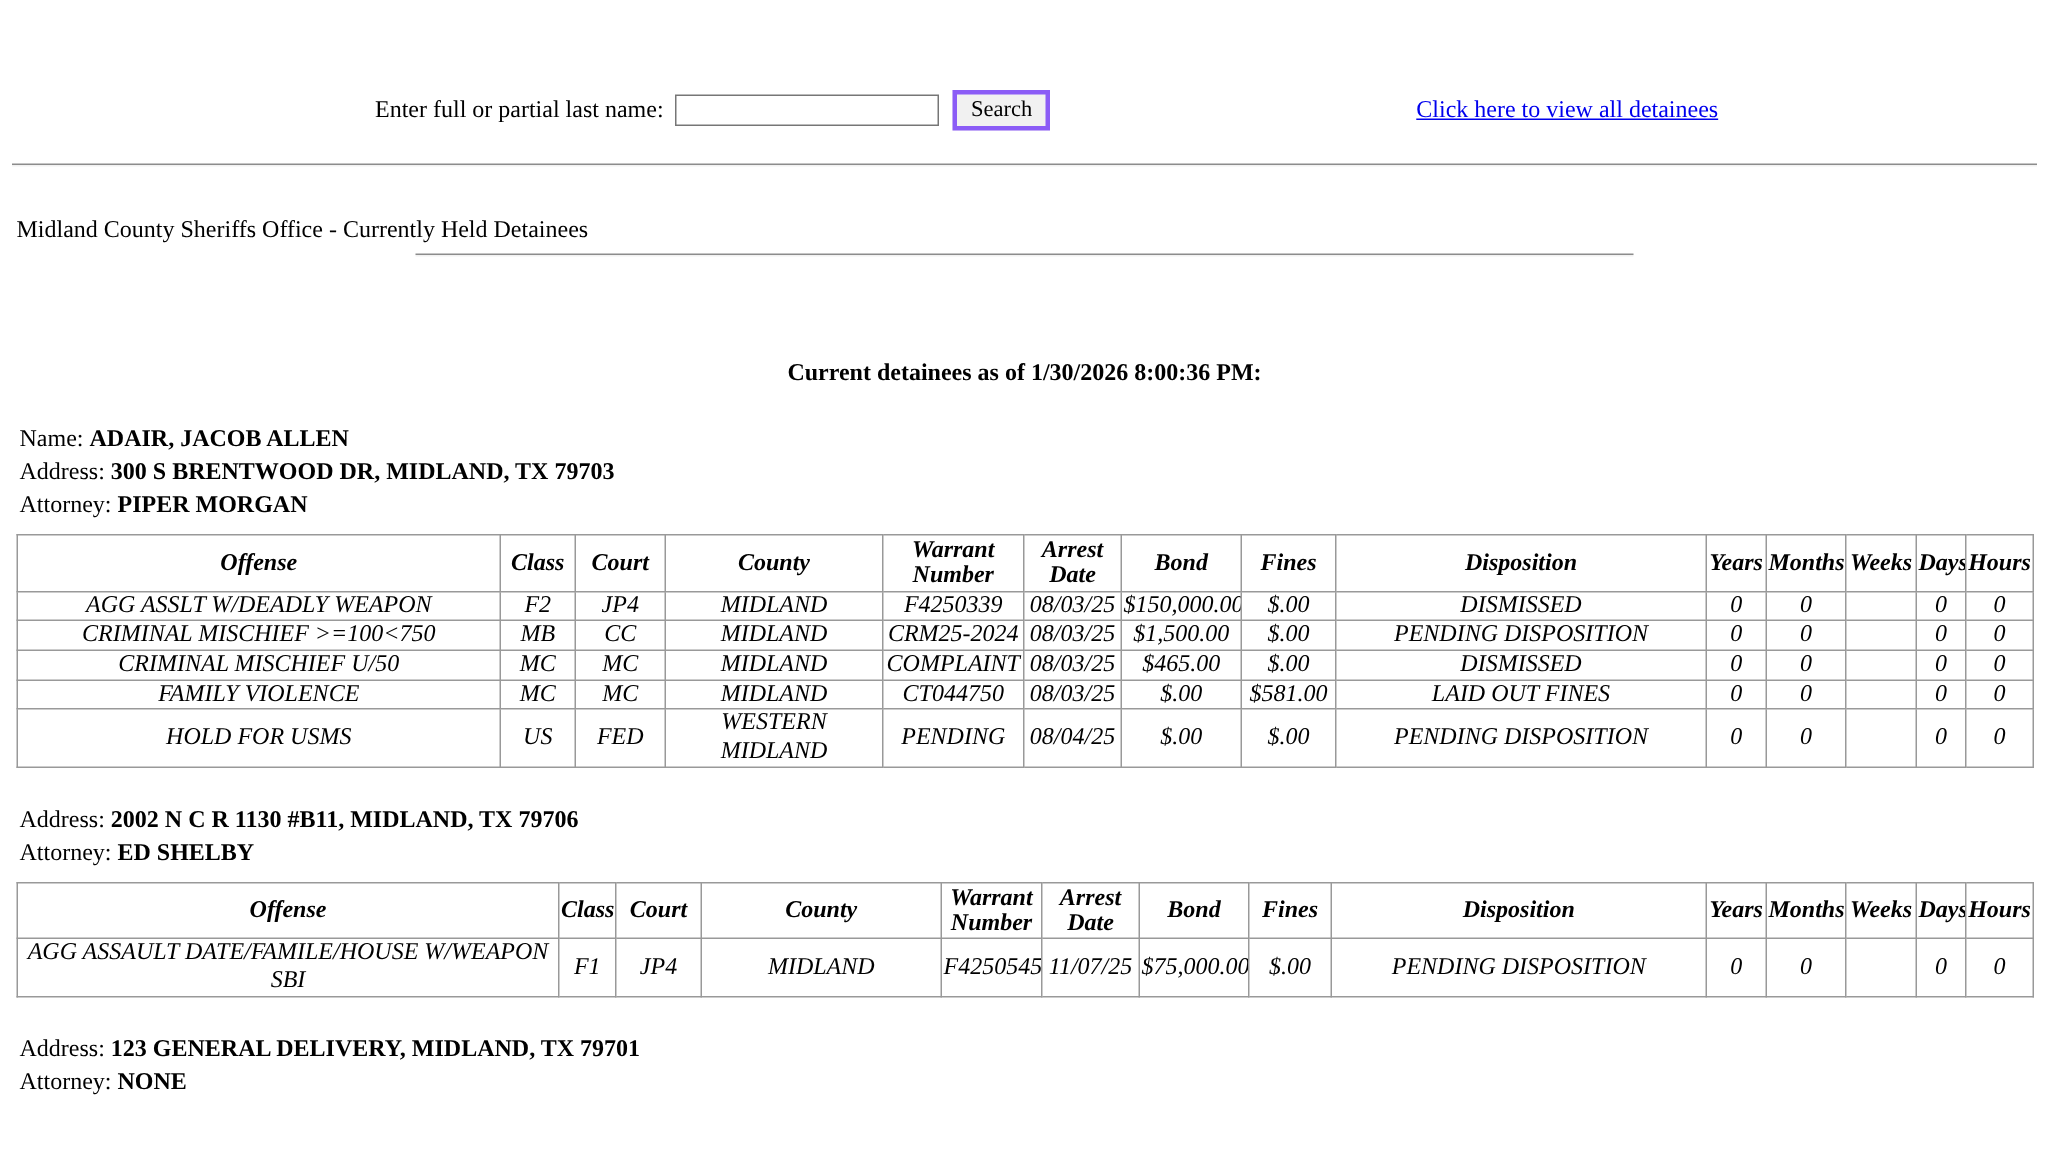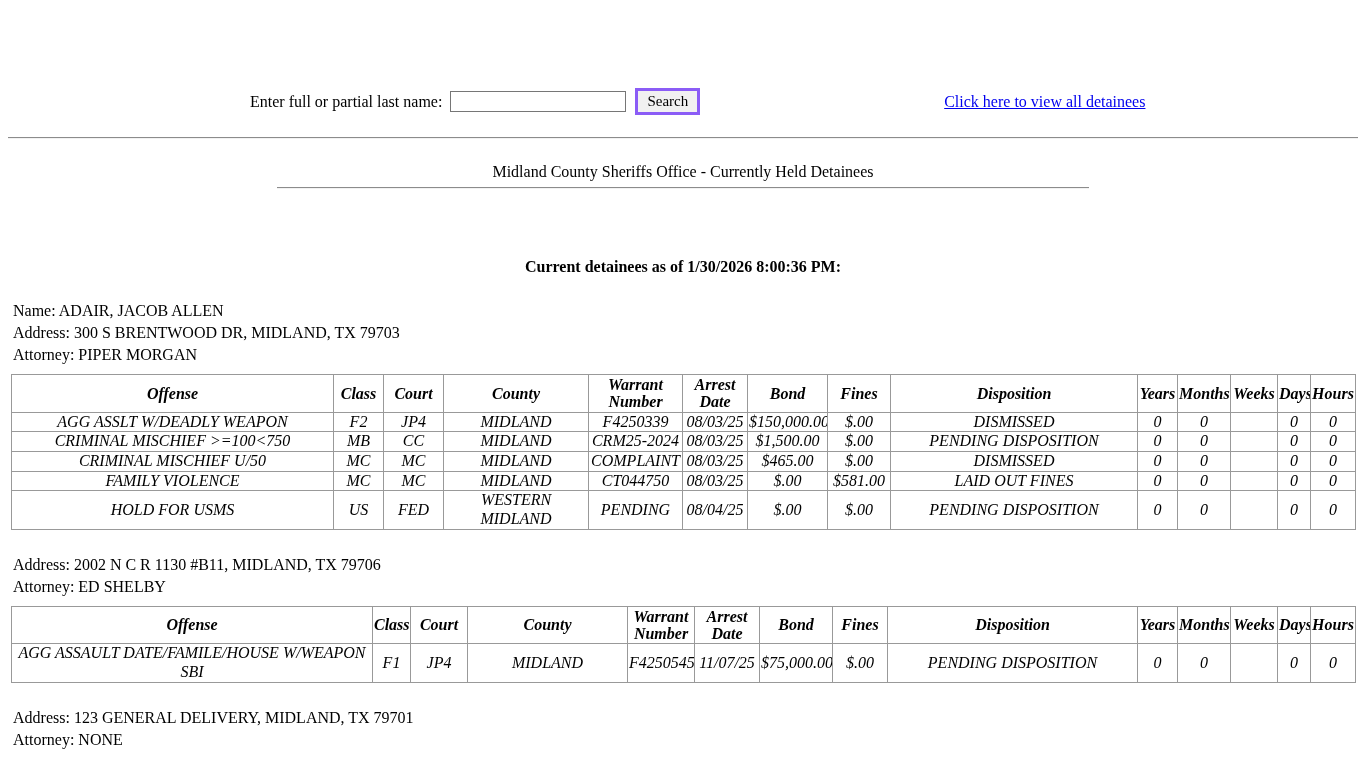--- a/index.html
+++ b/index.html
@@ -4,48 +4,48 @@
 <style>
   html, body { margin: 0; padding: 0; }
   body {
     width: 1366px; height: 768px; overflow: hidden;
     background: #ffffff; color: #000000;
     font-family: "Liberation Serif", serif;
     font-size: 16px;
   }
   .content { padding: 0 11px; }
 
-  .topbar { display: flex; align-items: center; padding-top: 88px; }
+  .topbar { display: flex; align-items: center; padding-top: 60px; }
   .search-label { margin-left: 239px; white-space: nowrap; }
   .search-input {
     width: 170px; height: 17px; margin-left: 8px;
     border: 1px solid #767676; padding: 1px 2px;
     font-family: "Liberation Serif", serif; font-size: 14px;
   }
   .search-button {
     margin-left: 9px; border: 3px solid #8b5cf6; background: #f1f1f1;
     padding: 2px 9px; font-family: "Liberation Serif", serif; font-size: 15px;
     color: #000;
   }
   .view-all { margin-left: 244px; color: #0000EE; }
 
   hr.full {
     border: none; border-top: 1px solid #8c8c8c; border-bottom: 1px solid #f2f2f2;
     margin: 22px -3px 0;
   }
-  .page-title { text-align: center; margin-top: 24px; }
+  .page-title { margin-top: 34px; }
   hr.title-rule {
     border: none; border-top: 1px solid #8c8c8c; border-bottom: 1px solid #f2f2f2;
     width: 812px; margin: 6px auto 0;
   }
   .as-of { text-align: center; font-weight: bold; margin-top: 69px; }
 
   .detainee { margin-top: 24px; }
   .info { line-height: 22px; padding-left: 2px; }
-  .info b { font-weight: normal; }
+  .info b { font-weight: bold; }
 
   table.det {
     border-collapse: collapse; table-layout: fixed;
     width: 1344px; margin-top: 8px; font-style: italic;
   }
   .det th, .det td {
     border: 1px solid #999999; text-align: center;
     padding: 0 1px; line-height: 1.17; overflow: hidden;
   }
   .det th { font-weight: bold; line-height: 1.08; padding: 1px; }

